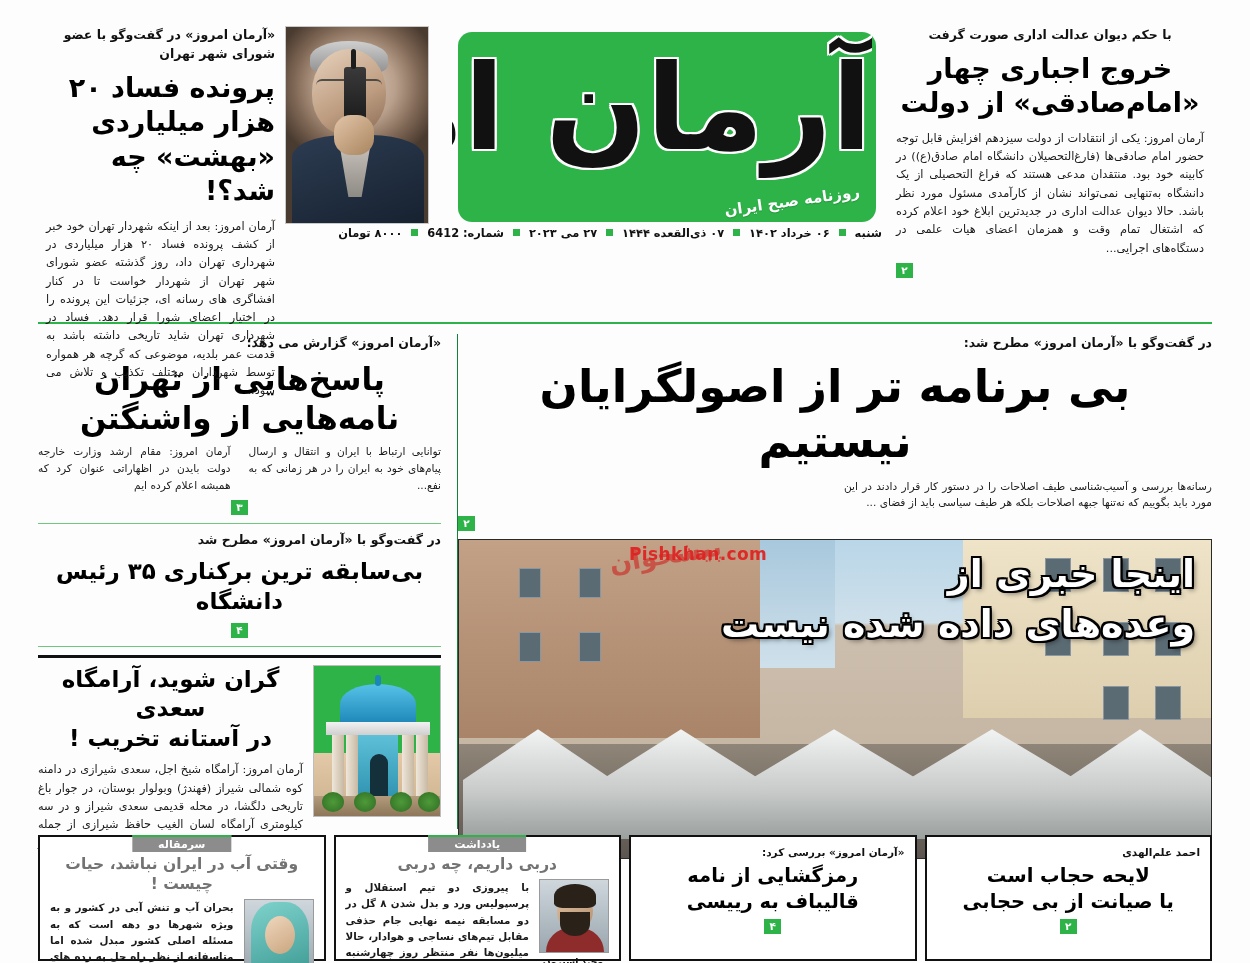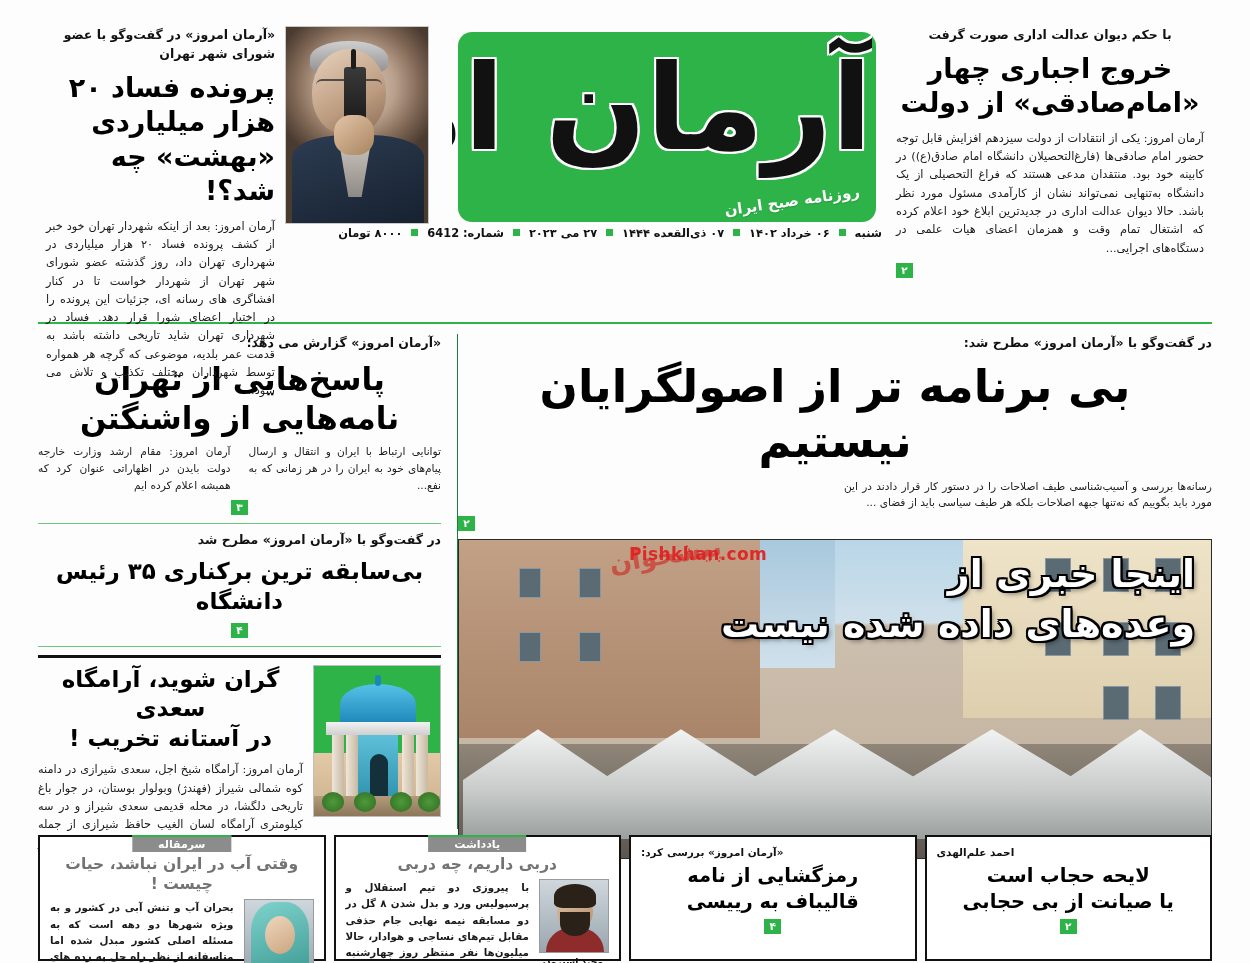--- a/index.html
+++ b/index.html
@@ -464,21 +464,21 @@
   .bbox {
     flex: 1;
     border: 2px solid #111;
     padding: 9px 10px 6px 10px;
     position: relative;
     background: #fff;
   }
   .bbox-kicker {
     font-size: 10.5px;
     font-weight: bold;
-    text-align: left;
+    text-align: right;
     color: #111;
     margin-bottom: 5px;
   }
   .bbox-head {
     font-size: 19.5px;
     font-weight: bold;
     text-align: center;
     line-height: 1.32;
     color: #000;
     letter-spacing: -0.6px;

